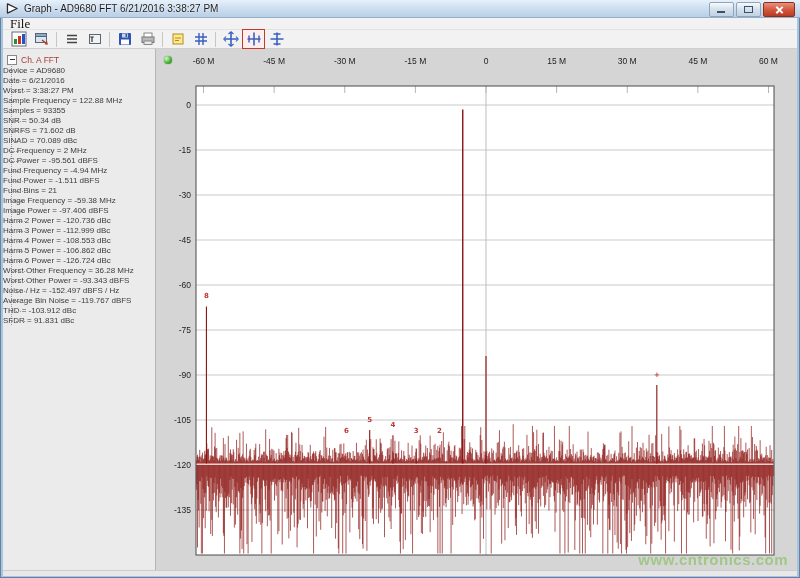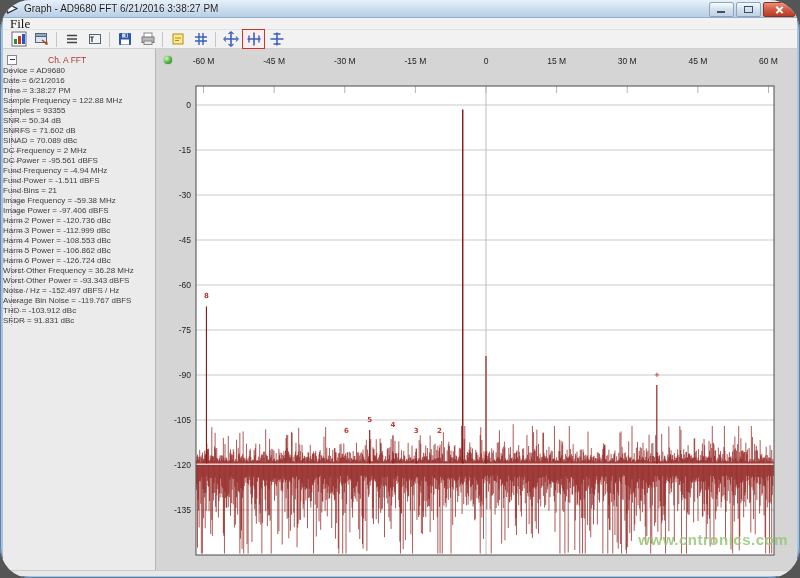--- a/index.html
+++ b/index.html
@@ -1,17 +1,17 @@
 <!DOCTYPE html>
 <html><head>
 <meta charset="utf-8">
 <style>
   html,body{margin:0;padding:0;background:#555;font-family:"Liberation Sans",sans-serif;}
   #window{position:relative;width:800px;height:578px;background:#aac4de;overflow:hidden;
-          box-shadow:0 0 0 1px #5f82a6 inset;border-radius:31px;}
+          box-shadow:0 0 0 1px #5f82a6 inset;}
   
   .titlebar{position:absolute;left:0;top:0;width:800px;height:17px;
     background:linear-gradient(#e7f1fb,#cfe0f0 45%,#b9cfe6);
     border-bottom:1px solid #93afc9;display:flex;align-items:center;}
   .app-icon{width:13px;height:11px;margin:0 5px 0 6px;}
   .title-text{font-size:10px;color:#1c1c1c;text-shadow:0 0 2px #fff;white-space:nowrap;}
   .win-buttons{position:absolute;right:5px;top:2px;display:flex;gap:2px;}
   .win-btn{width:23px;height:13px;border:1px solid #8fa5bc;border-radius:2px;
     background:linear-gradient(#f7fafc,#d4e0ec 50%,#c2d2e2);position:relative;}
   .win-btn.close{width:30px;background:linear-gradient(#e8917c,#d45940 50%,#b83a24);border-color:#8e2f1c;}
@@ -26,37 +26,37 @@
   .menu-item{padding:0 7px;height:11px;line-height:11px;}
   .toolbar{position:absolute;left:3px;top:29px;width:794px;height:20px;background:#f2f2f2;
     border-top:1px solid #e2e2e2;border-bottom:1px solid #cfcfcf;display:flex;align-items:center;padding-left:4px;box-sizing:border-box;}
   .tb-btn{width:21px;height:18px;display:flex;align-items:center;justify-content:center;border:1px solid transparent;}
   .tb-btn.selected{border:1px solid #c23a2c;background:#fbeeec;}
   .tb-sep{width:1px;height:15px;background:#c6c6c6;margin:0 3px;}
   
   .main{position:absolute;left:3px;top:49px;width:794px;height:521px;display:flex;}
   .tree-panel{width:153px;height:100%;background:#ebebeb;border-right:1px solid #b5b5b5;
     position:relative;overflow:hidden;padding-top:5px;box-sizing:border-box;}
-  .tree-root{display:flex;align-items:center;height:11px;font-size:8.5px;color:#a33b33;white-space:nowrap;gap:27px;}
+  .tree-root{display:flex;align-items:center;height:11px;font-size:8.5px;color:#a33b33;white-space:nowrap;}
   .expander{width:8px;height:8px;border:1px solid #888;background:#fff;margin:0 4px 0 4px;position:relative;flex:none;}
   .expander:before{content:"";position:absolute;left:1.5px;top:3.5px;width:5px;height:1px;background:#333;}
   .tree-items{position:relative;margin-top:1px;}
   .tree-vline{position:absolute;left:8px;top:-2px;width:0;height:261px;border-left:1px dotted #999;}
   .tree-item{height:10px;line-height:10px;font-size:8px;color:#3c3c3c;white-space:nowrap;
     position:relative;overflow:hidden;}
   .tree-item:before{content:"";position:absolute;left:8px;top:5px;width:14px;border-top:1px dotted #999;}
   .graph-panel{flex:1;height:100%;background:#d5d5d5;position:relative;}
   .status-dot{position:absolute;left:8px;top:7px;width:8px;height:8px;border-radius:50%;
     background:radial-gradient(circle at 30% 30%,#d6f7c8,#49b437 55%,#1f7a14);box-shadow:0 0 1px #2a6e20;}
   #plot-svg{position:absolute;left:0;top:0;}
   text.axis{font-family:"Liberation Sans",sans-serif;font-size:8.5px;fill:#222;}
   text.marker{font-family:"DejaVu Sans",sans-serif;font-size:7px;font-weight:bold;fill:#c23535;}
   
   .statusbar{position:absolute;left:3px;top:570px;width:794px;height:5px;background:#e8e8e8;border-top:1px solid #cccccc;}
-  .watermark{position:absolute;right:12px;top:531px;font-size:15px;font-weight:bold;
+  .watermark{position:absolute;right:12px;top:551px;font-size:15px;font-weight:bold;
     color:rgba(150,197,120,0.85);letter-spacing:0.5px;}
 </style>
 </head>
 <body>
 
 <div id="window">
 
   <div class="titlebar">
     <svg class="app-icon" viewBox="0 0 14 12">
       <polygon points="1.5,1 12,6 1.5,11" fill="#ffffff" stroke="#2b2b2b" stroke-width="1.4" stroke-linejoin="round"></polygon>
@@ -167,21 +167,21 @@
       <div class="tree-items">
         <div class="tree-vline"></div>
 
       <div class="tree-item">
             <span class="tree-label">Device = AD9680</span>
           </div>
           <div class="tree-item">
             <span class="tree-label">Date = 6/21/2016</span>
           </div>
           <div class="tree-item">
-            <span class="tree-label">Time = 3:38:27 PM</span>
+            <span class="tree-label">Worst = 3:38:27 PM</span>
           </div>
           <div class="tree-item">
             <span class="tree-label">Sample Frequency = 122.88 MHz</span>
           </div>
           <div class="tree-item">
             <span class="tree-label">Samples = 93355</span>
           </div>
           <div class="tree-item">
             <span class="tree-label">SNR = 50.34 dB</span>
           </div>

